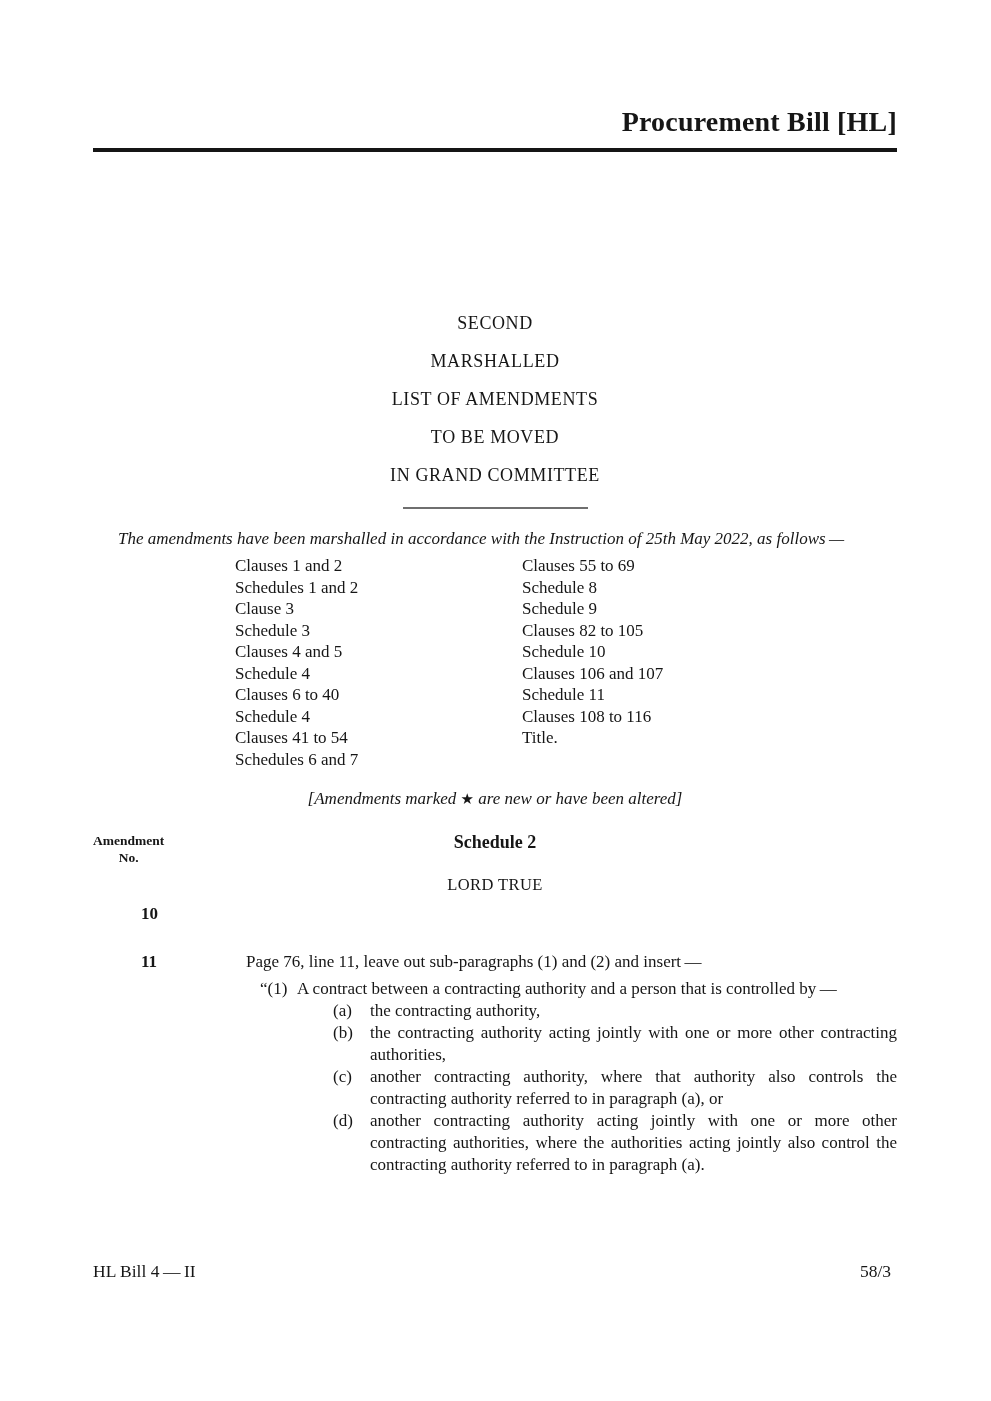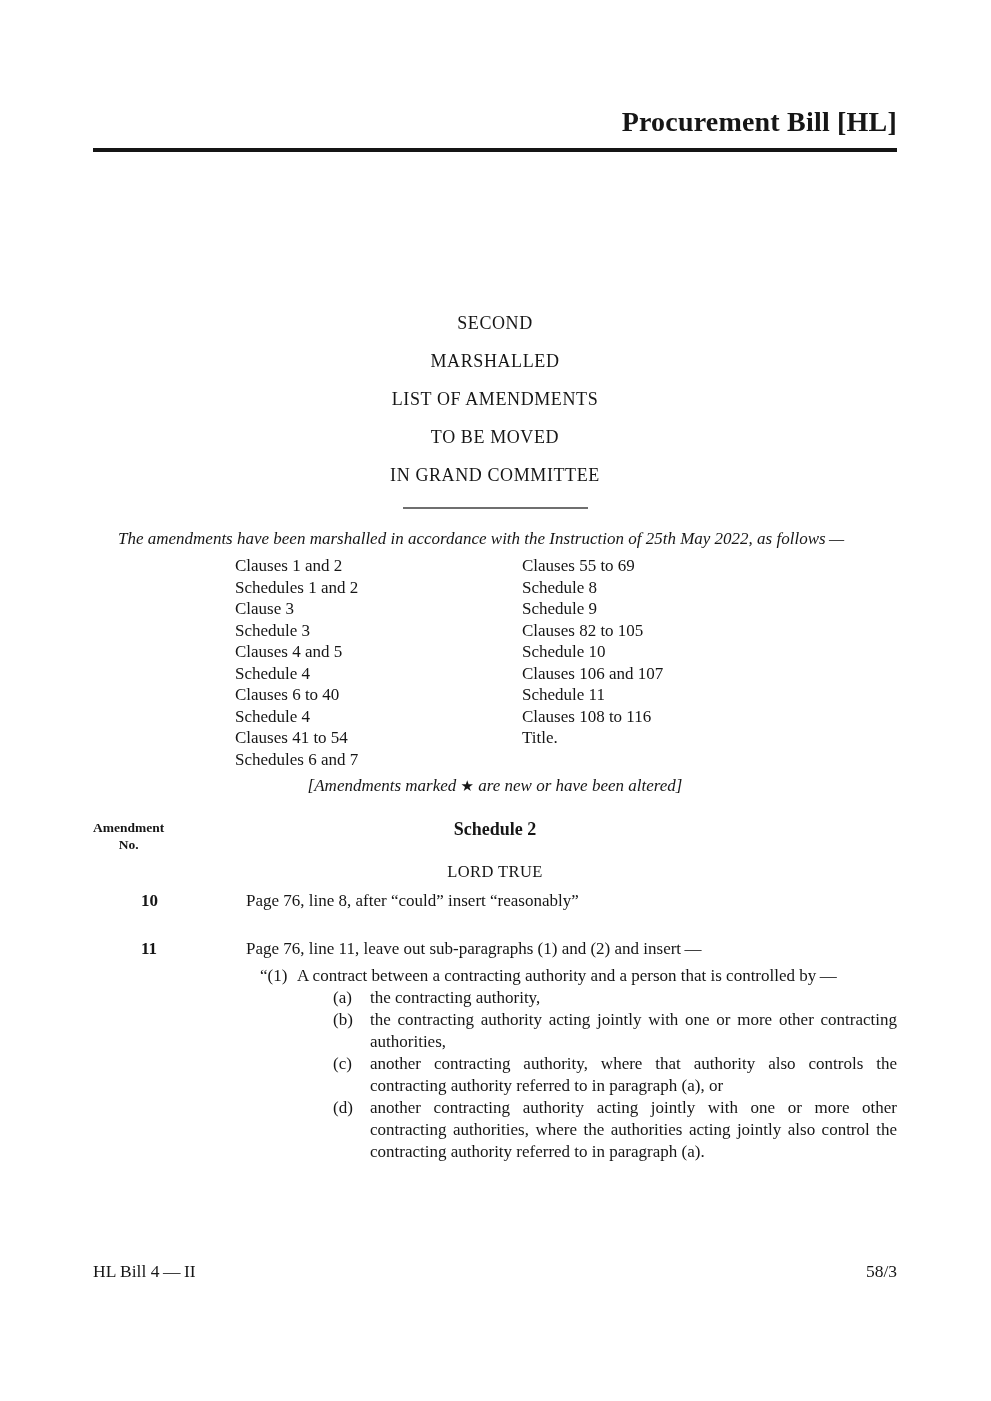--- a/index.html
+++ b/index.html
@@ -64,21 +64,21 @@
     gap: 28px;
   }
   .marshalling .col-left { width: 259px; }
   .marshalling .col-right { flex: 1; }
   .marshalling .m-item {
     font-size: 17px;
     line-height: 21.5px;
   }
   
   .star-note {
-    margin-top: 6px;
+    margin-top: 19px;
     text-align: center;
     font-style: italic;
     font-size: 17px;
     line-height: 20px;
   }
   .star-note .star {
     font-style: normal;
     font-size: 15px;
   }
   
@@ -140,21 +140,21 @@
     font-size: 17px;
     line-height: 22px;
   }
   .subpara-label { width: 37px; flex: none; }
   .subpara-text { flex: 1; text-align: justify; }
   
   .page-footer {
     position: absolute;
     top: 1260px;
     left: 93px;
-    right: 94px;
+    right: 100px;
     display: flex;
     justify-content: space-between;
     font-size: 17.5px;
     line-height: 22px;
   }
 </style>
 </head>
 <body>
 
 <div class="content">
@@ -207,21 +207,20 @@
       <div>Amendment</div>
       <div>No.</div>
     </div>
     <div class="schedule-heading">Schedule 2</div>
   </div>
 
   <div class="mover-name">LORD TRUE</div>
 
   <div class="amend-row first">
     <div class="amend-number">10</div>
-    <div class="amend-text">Page 76, line 8, after “could” insert “reasonably”</div>
   </div>
 
   <div class="amend-row second">
     <div class="amend-number">11</div>
     <div class="amend-text">Page 76, line 11, leave out sub-paragraphs (1) and (2) and insert —</div>
   </div>
 
   <div class="ins-para">
     <div class="ins-label">“(1)</div>
     <div class="ins-text">A contract between a contracting authority and a person that is controlled by —</div>

